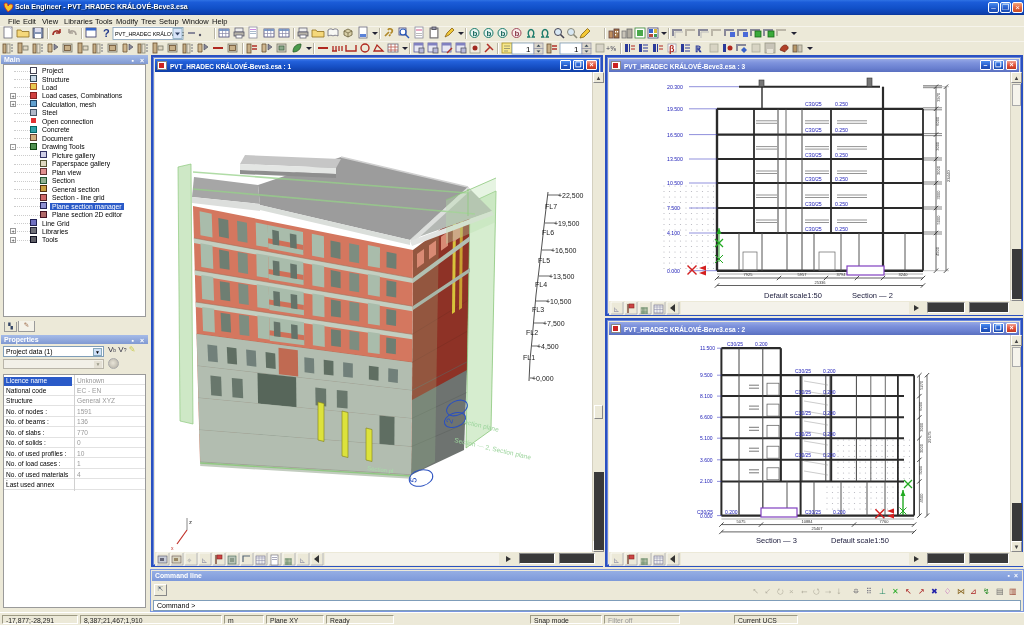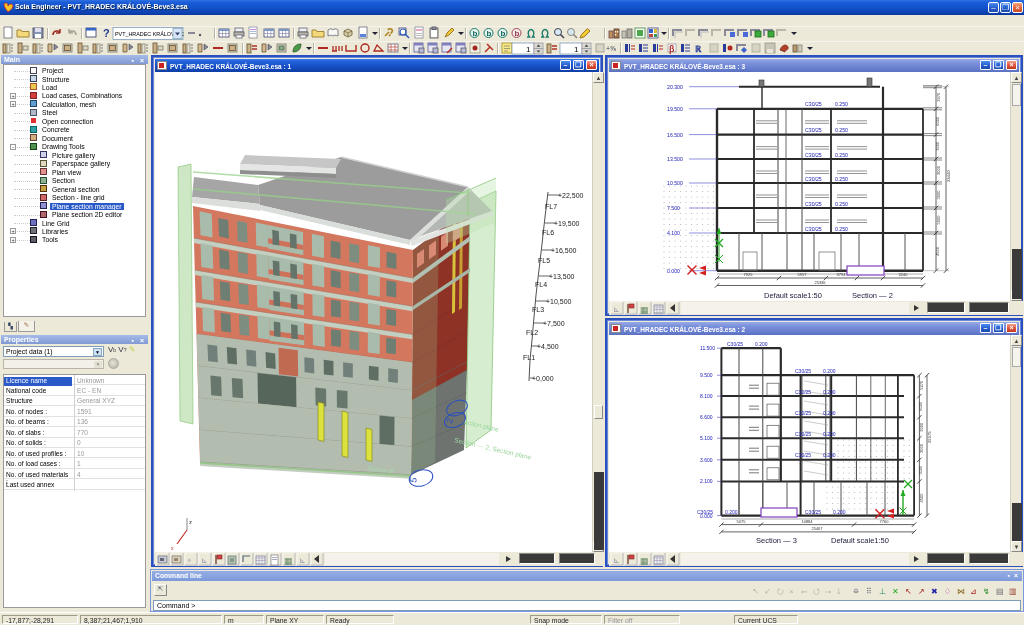--- a/index.html
+++ b/index.html
@@ -59,20 +59,32 @@
   <div class="abs" id="titlebar">
     <svg class="abs" style="left:3px;top:2px" width="11" height="11" viewBox="0 0 11 11">
         <path d="M1 2 C3 0 5 1 5 4 C7 1 10 2 10 4 C10 7 6 9 5 10 C4 8 1 6 1 2z" fill="#f4c32a" stroke="#c22" stroke-width="0.8"></path>
       </svg>
     <div class="txt">Scia Engineer - PVT_HRADEC KRÁLOVÉ-Beve3.esa</div>
     <div class="tbtn b" style="left:988px">–</div>
     <div class="tbtn b" style="left:1000px">❐</div>
     <div class="tbtn r" style="left:1012px">×</div>
   </div>
 
+  <div class="abs" id="menubar">
+    <span style="left:8px">File</span>
+      <span style="left:23px">Edit</span>
+      <span style="left:42px">View</span>
+    <span style="left:64px">Libraries</span>
+      <span style="left:95px">Tools</span>
+      <span style="left:116px">Modify</span>
+    <span style="left:141px">Tree</span>
+      <span style="left:159px">Setup</span>
+      <span style="left:182px">Window</span>
+      <span style="left:212px">Help</span>
+  </div>
 
   <svg class="abs" id="tb1" width="1024" height="15">
       <rect x="0" y="0" width="1024" height="15" fill="#ece9d8"></rect>
       <rect x="0" y="0" width="1024" height="1" fill="#f6f4ec"></rect>
       <rect x="4" y="1" width="8" height="11" fill="#fff" stroke="#667" stroke-width="0.8"></rect>
       <path d="M8 0 L10 2 L8 2 Z" fill="#ccd" transform="translate(2,1)"></path>
       <path d="M0 3 L4 3 L5 4.5 L12 4.5 L12 10 L0 10 Z" fill="#f5d87a" stroke="#907020" stroke-width="0.8" transform="translate(17,1)"></path>
       <rect x="33" y="2" width="10" height="10" fill="#8595b5" stroke="#445" stroke-width="0.8"></rect>
       <rect x="35" y="2" width="6" height="4" fill="#dde"></rect>
       <rect x="35" y="8" width="6" height="4" fill="#fff"></rect>

